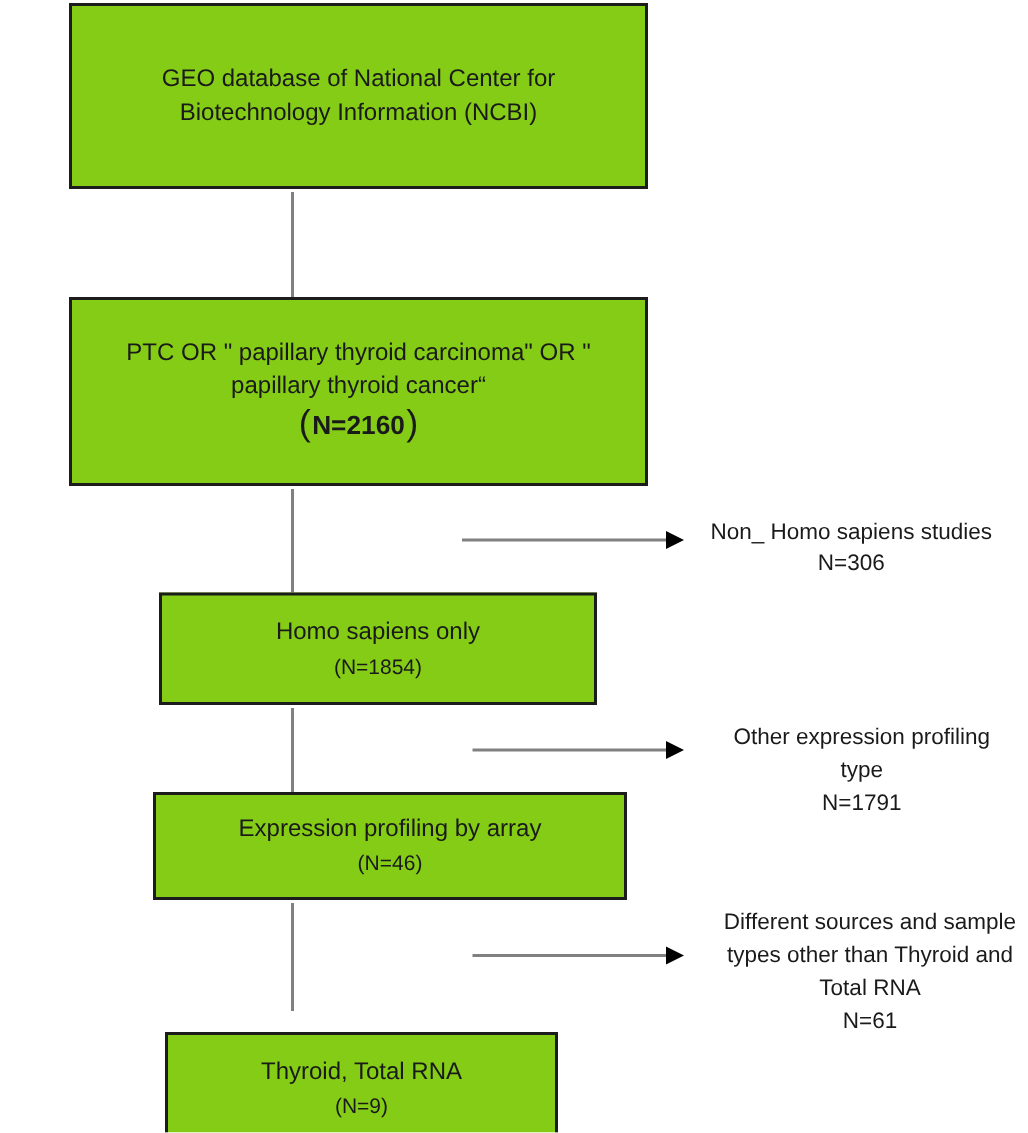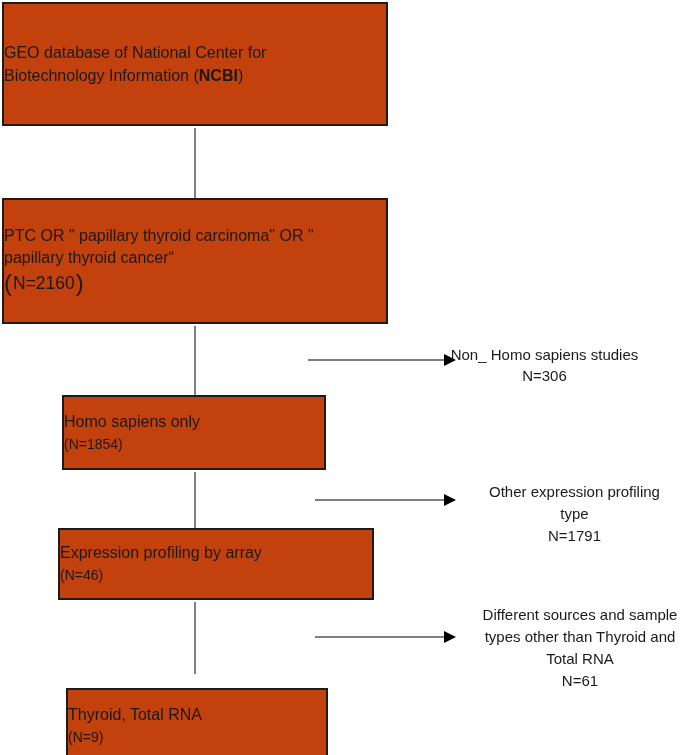--- a/index.html
+++ b/index.html
@@ -13,44 +13,45 @@
     height: 755px;
     background: var(--background, #ffffff);
     font-family: "Liberation Sans", sans-serif;
     color: var(--text, #1a1a1a);
     overflow: hidden;
   }
   .fc-box {
     position: absolute;
     box-sizing: border-box;
     border: 2px solid var(--box-border, #1c1c1c);
-    background: #c2410c;
+    background: #84cc16;
     display: flex;
     flex-direction: column;
-    align-items: flex-start;
+    align-items: center;
     justify-content: center;
     text-align: center;
     font-size: 16px;
     line-height: 23px;
+    margin-left: 44px;
   }
   .box-geo      { left: 2px;  top: 2px;   width: 386px; height: 124px; }
   .box-search   { left: 2px;  top: 198px; width: 386px; height: 126px; line-height: 22px; }
-  .box-homo     { left: 62px; top: 395px; width: 264px; height: 75px; }
+  .box-homo     { left: 62px; top: 395px; width: 292px; height: 75px; }
   .box-array    { left: 58px; top: 528px; width: 316px; height: 72px; }
   .box-thyroid  { left: 66px; top: 688px; width: 262px; height: 76px; }
-  .bold { font-weight: 700; }
+  .bold { font-weight: 400; }
   .count-line { font-weight: 400; font-size: 14px; }
   .count-line-big { display: flex; align-items: center; justify-content: center; height: 28px; }
   .big-paren {
     font-weight: 400;
     font-size: 24px;
     line-height: 24px;
   }
   .big-count {
-    font-weight: 400;
+    font-weight: 700;
     font-size: 17.5px;
     padding: 0 1px;
   }
   .vline {
     position: absolute;
     width: 2px;
     background: var(--line-gray, #808080);
     left: 194px;
   }
   .v1 { top: 128px; height: 70px; }
@@ -75,21 +76,21 @@
   }
   .a1-head { left: 444px; top: 354px; }
   .a2-head { left: 444px; top: 494px; }
   .a3-head { left: 444px; top: 631px; }
   .side-note {
     position: absolute;
     text-align: center;
     font-size: 15px;
     line-height: 21px;
   }
-  .note1 { left: 432px; top: 344px; width: 225px; }
+  .note1 { left: 455px; top: 344px; width: 225px; }
   .note2 { left: 462px; top: 481px; width: 225px; line-height: 22px; }
   .note3 { left: 460px; top: 604px; width: 240px; line-height: 22px; }
 </style>
 </head>
 <body>
 
 <div class="canvas" style="--background: #ffffff; --box-border: #1c1c1c; --text: #1a1a1a; --line-gray: #808080; --arrowhead: #000000;">
 
   <div class="fc-box box-geo">
     <div>GEO database of National Center for</div>

